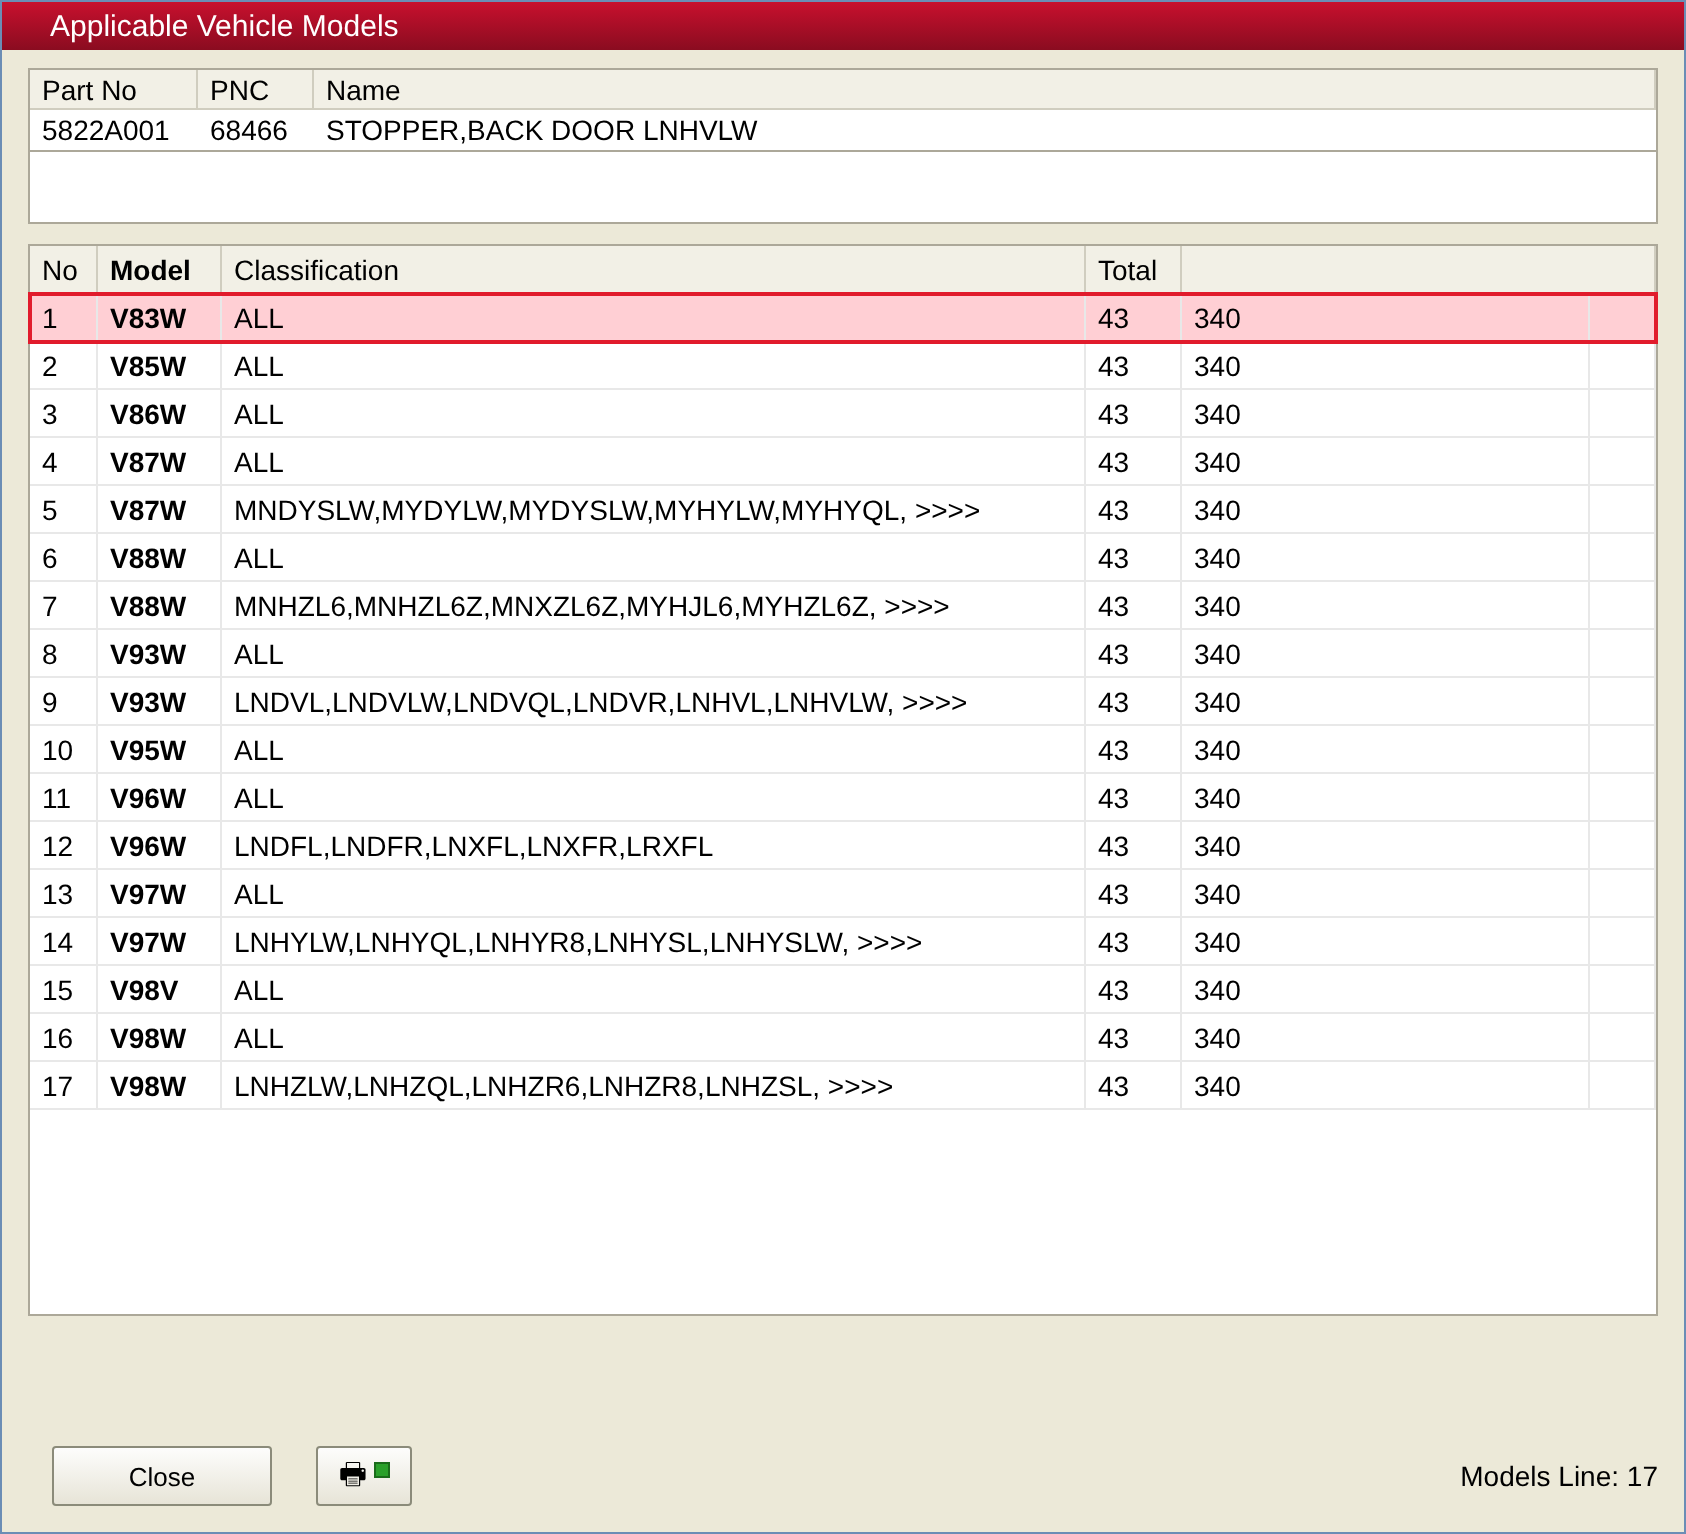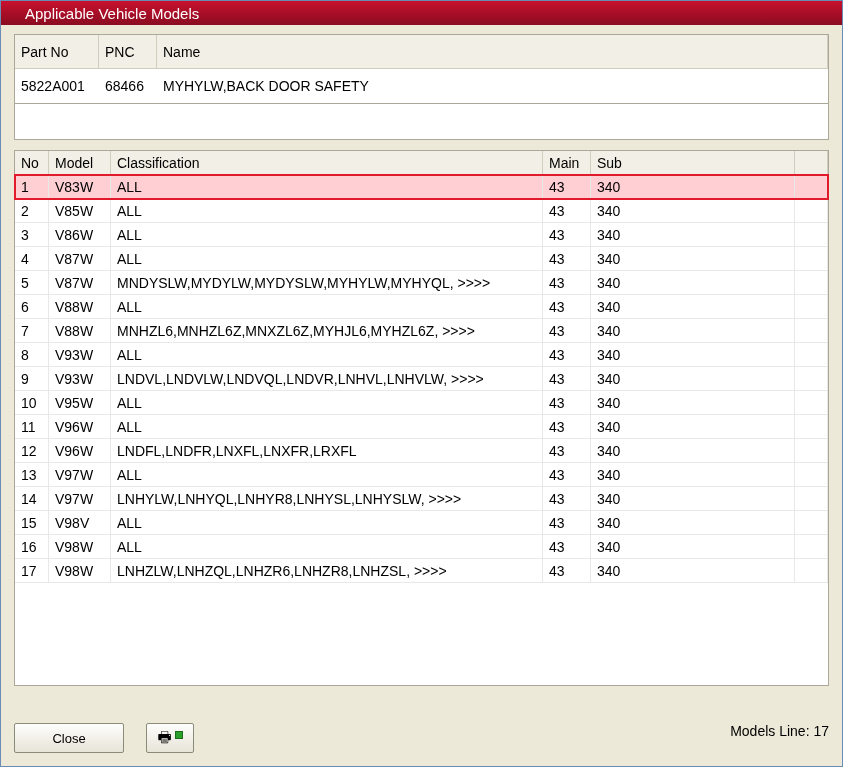--- a/index.html
+++ b/index.html
@@ -27,21 +27,21 @@
     height: calc(100% - 24px);
     position: relative;
     border: 1px solid #ece9d8;
   }
   .part-header {
     background: #fff;
     border: 1px solid #aca899;
   }
   .part-header-cols, .part-header-vals {
     display: flex;
-    height: 34px;
+    height: 20px;
     align-items: flex-end;
     font-size: 14px;
   }
   .part-header-cols > div {
     border-right: 1px solid #d0cdbf;
     border-bottom: 1px solid #d0cdbf;
     background: #f2f0e6;
     padding: 2px 6px;
     height: 100%;
     display: flex;
@@ -89,36 +89,37 @@
   }
   .vh-row > div {
     border-right: 1px solid #e8e8e8;
     padding: 2px 6px;
     display: flex;
     align-items: center;
     overflow: hidden;
     white-space: nowrap;
   }
   .c-no   { width: 34px; }
-  .c-model{ width: 62px; }
+  .c-model{ width: 62px; font-weight: bold; }
   .c-class{ width: 432px; }
   .c-main { width: 48px; }
   .c-sub  { width: 204px; }
   .c-rest { flex: 1; min-width: 0; }
   .vh-row.selected {
     background: #ffcfd4;
     outline: 2px solid #e11b2c;
     outline-offset: -1px;
   }
   .footer {
     position: absolute;
     bottom: 12px;
-    left: 12px;
+    left: 24px;
     right: 12px;
     display: flex;
+    align-items: center;
   }
   .btn {
     width: 110px;
     height: 30px;
     background: linear-gradient(to bottom, #fdfdfc, #e7e4d7);
     border: 1px solid #8b8b7a;
     border-radius: 2px;
     margin-right: 22px;
     font-size: 13px;
     display: flex;
@@ -157,32 +158,31 @@
 
   <div class="part-header">
     <div class="part-header-cols">
       <div class="col-partno">Part No</div>
       <div class="col-pnc">PNC</div>
       <div class="col-name">Name</div>
     </div>
     <div class="part-header-vals">
       <div class="col-partno">5822A001</div>
       <div class="col-pnc">68466</div>
-      <div class="col-name">MYHYLW,BACK DOOR SAFETY</div>
+      <div class="col-name">STOPPER,BACK DOOR LNHVLW</div>
     </div>
   </div>
   <div class="part-spacer"></div>
 
   <div class="vehicles-table">
     <div class="vh-head">
       <div class="c-no">No</div>
       <div class="c-model">Model</div>
       <div class="c-class">Classification</div>
-      <div class="c-main">Main</div>
-      <div class="c-sub">Sub</div>
+      <div class="c-main">Total</div>
       <div class="c-rest"></div>
     </div>
     <div id="rows-container">
         <div class="vh-row selected">
           <div class="c-no">1</div>
           <div class="c-model">V83W</div>
           <div class="c-class">ALL</div>
           <div class="c-main">43</div>
           <div class="c-sub">340</div>
           <div class="c-rest"></div>

